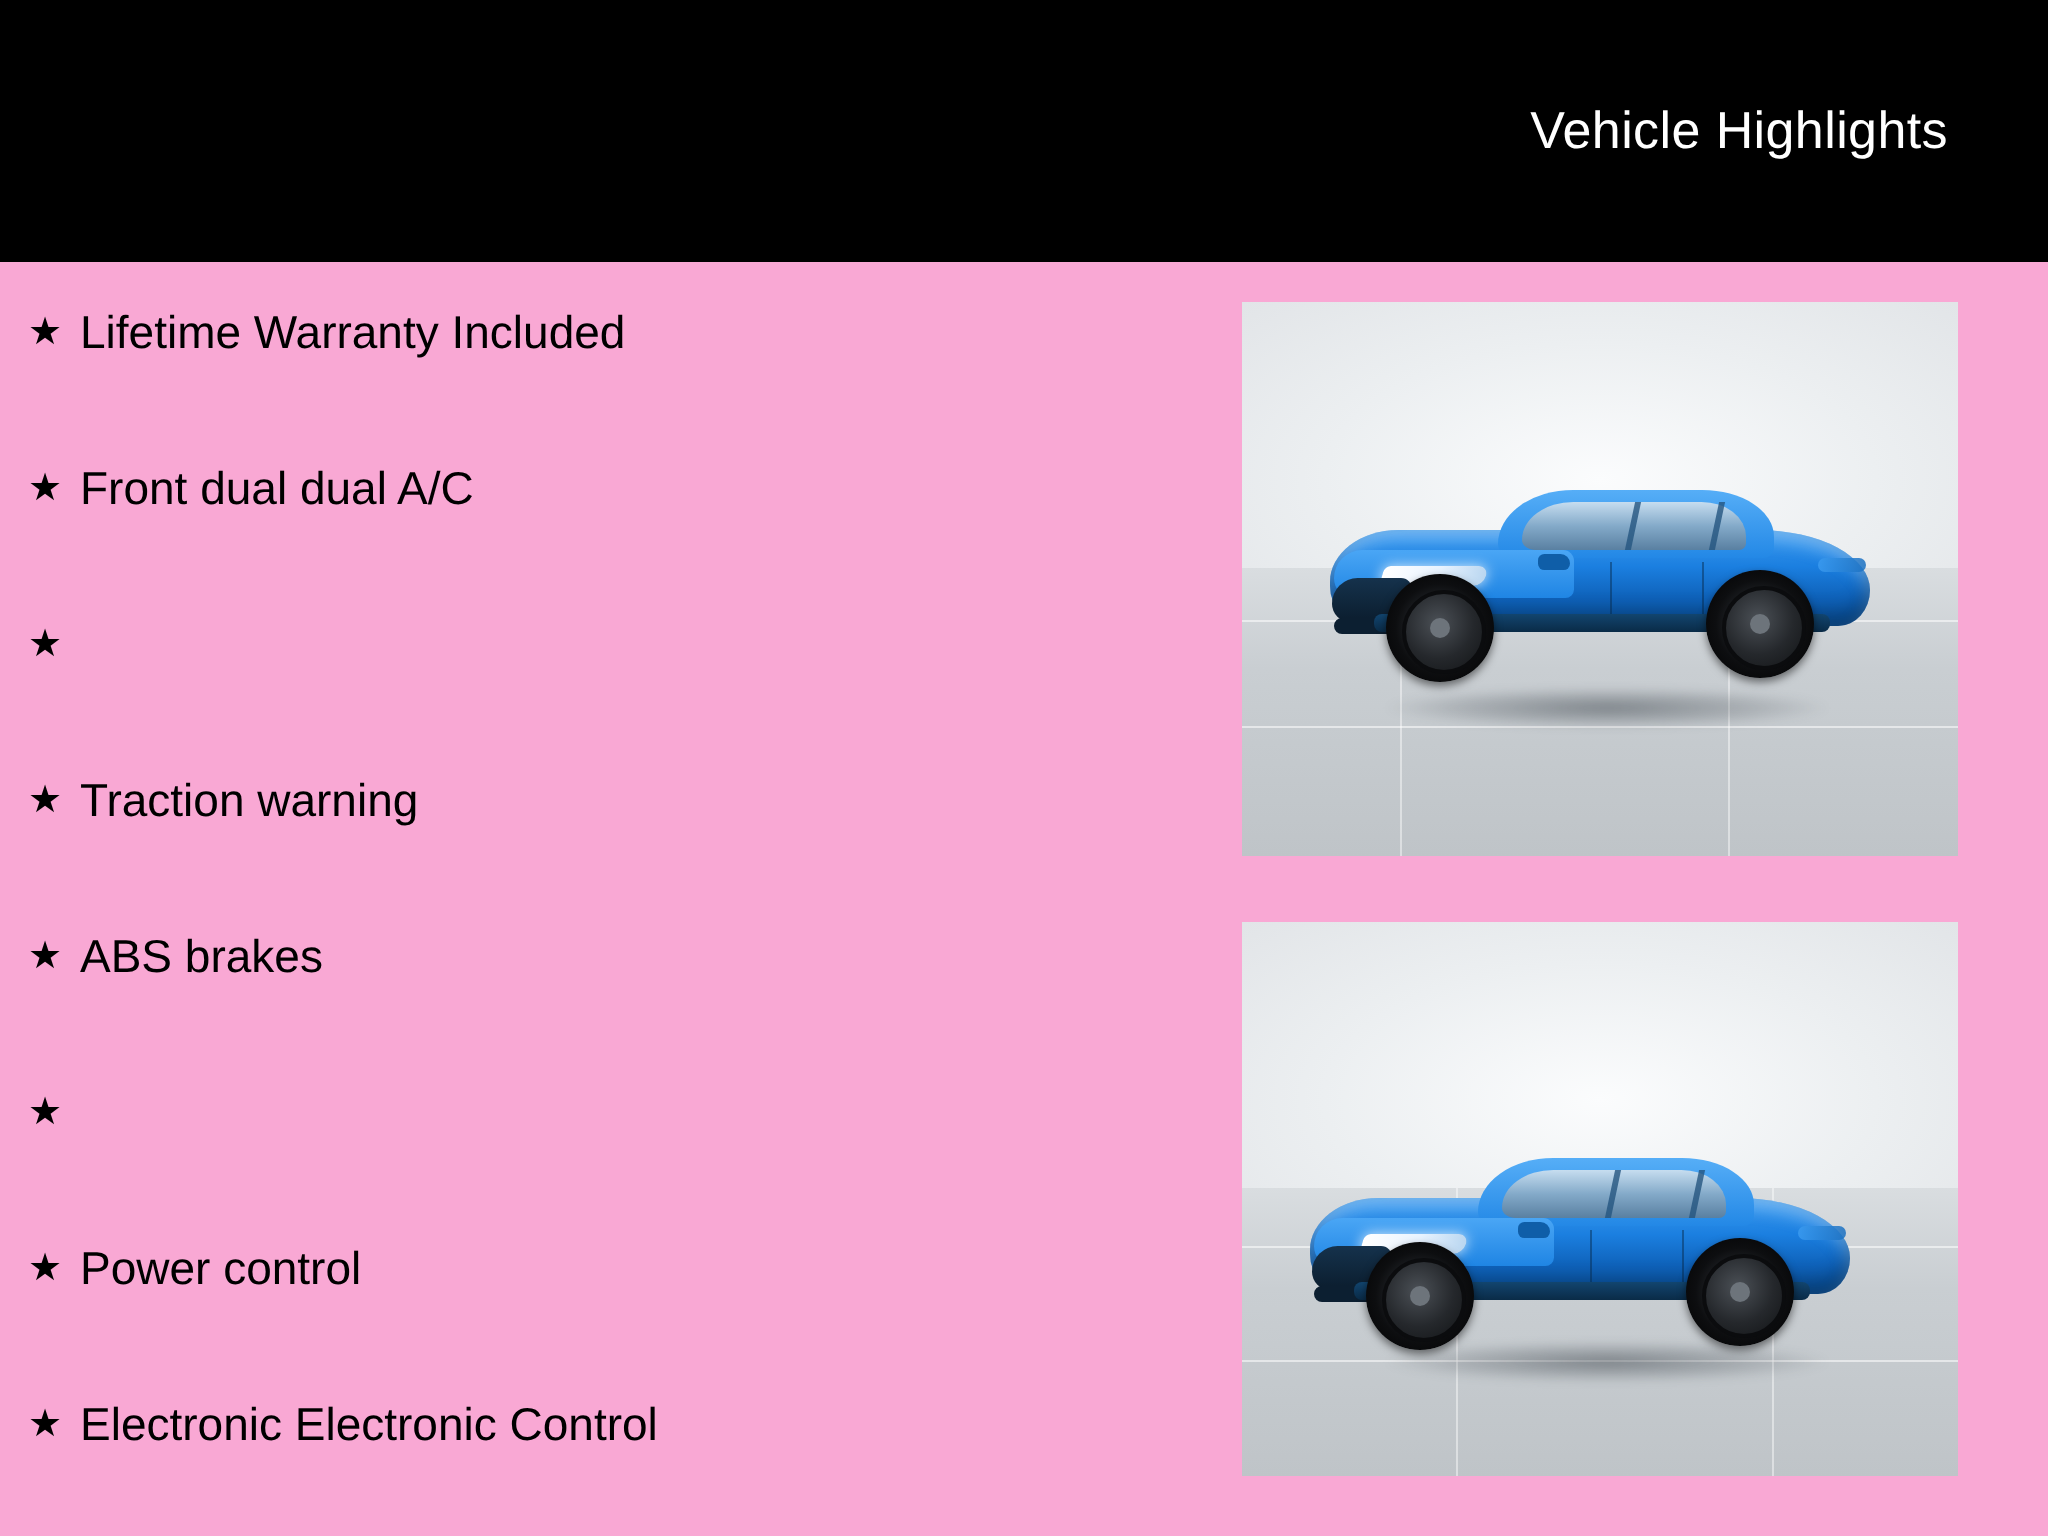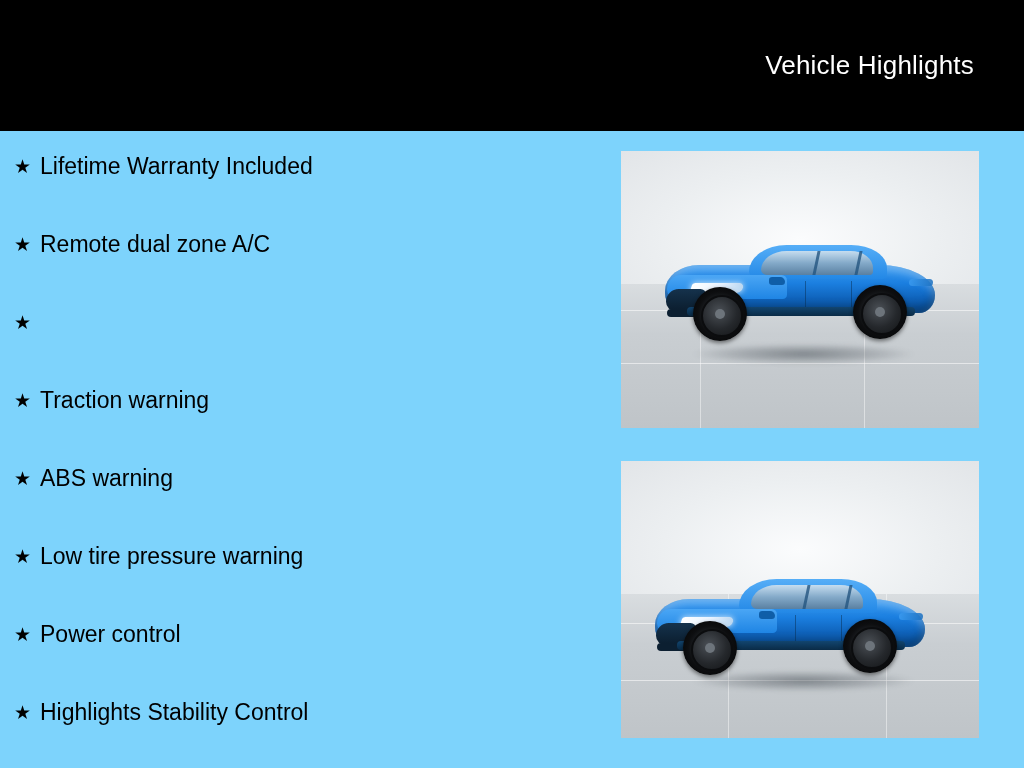--- a/index.html
+++ b/index.html
@@ -10,21 +10,21 @@
     width: 1024px;
     height: 768px;
     background: #ffffff;
     font-family: "Liberation Sans", sans-serif;
     overflow: hidden;
   }
   .page {
     position: relative;
     width: 1024px;
     height: 768px;
-    background: #7dd3fc;
+    background: #f9a8d4;
   }
 
   
   .header {
     position: absolute;
     top: 0;
     left: 0;
     width: 1024px;
     height: 131px;
     background: #000000;
@@ -297,44 +297,43 @@
 
   <div class="content">
 
     <ul class="highlights">
       <li class="highlight-item">
         <span class="bullet-star">★</span>
         <span class="highlight-label">Lifetime Warranty Included</span>
       </li>
       <li class="highlight-item">
         <span class="bullet-star">★</span>
-        <span class="highlight-label">Remote dual zone A/C</span>
+        <span class="highlight-label">Front dual dual A/C</span>
       </li>
       <li class="highlight-item">
         <span class="bullet-star">★</span>
       </li>
       <li class="highlight-item">
         <span class="bullet-star">★</span>
         <span class="highlight-label">Traction warning</span>
       </li>
       <li class="highlight-item">
         <span class="bullet-star">★</span>
-        <span class="highlight-label">ABS warning</span>
-      </li>
-      <li class="highlight-item">
-        <span class="bullet-star">★</span>
-        <span class="highlight-label">Low tire pressure warning</span>
+        <span class="highlight-label">ABS brakes</span>
+      </li>
+      <li class="highlight-item">
+        <span class="bullet-star">★</span>
       </li>
       <li class="highlight-item">
         <span class="bullet-star">★</span>
         <span class="highlight-label">Power control</span>
       </li>
       <li class="highlight-item">
         <span class="bullet-star">★</span>
-        <span class="highlight-label">Highlights Stability Control</span>
+        <span class="highlight-label">Electronic Electronic Control</span>
       </li>
     </ul>
 
     <div class="photos">
 
       <div class="photo">
         <div class="studio-backdrop"></div>
         <div class="studio-floor">
           <div class="floor-line" style="left:0; right:0; top:18%;"></div>
           <div class="floor-line" style="left:0; right:0; top:55%;"></div>

